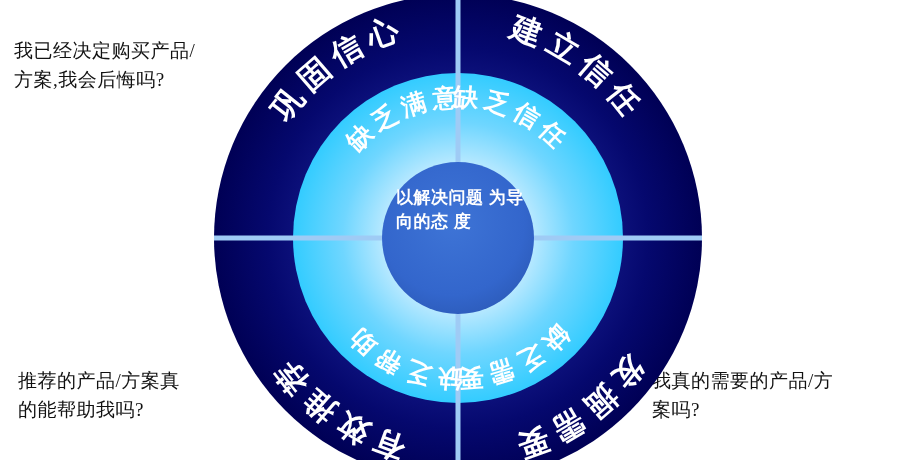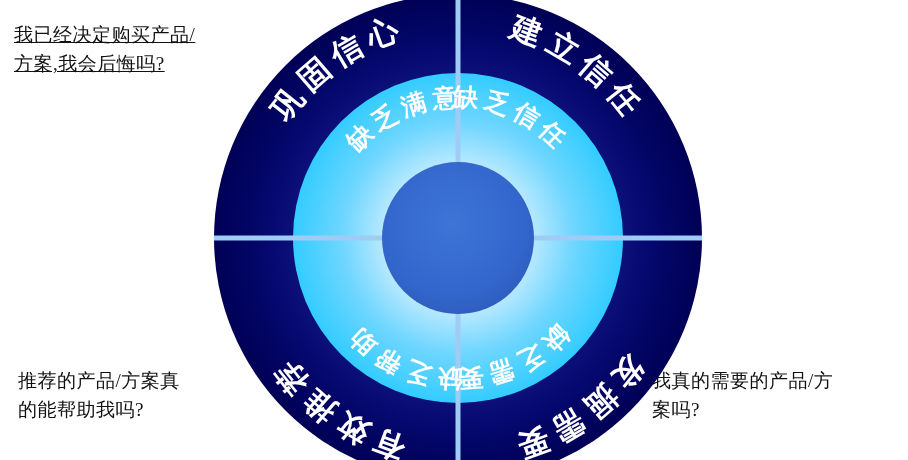--- a/index.html
+++ b/index.html
@@ -22,21 +22,21 @@
   
   .corner-caption {
     position: absolute;
     font-family: "Liberation Serif", "DejaVu Serif", serif;
     font-size: 19px;
     line-height: 1.55;
     color: #111111;
     white-space: pre-line;
     letter-spacing: 0.5px;
   }
-  .caption-tl { left: 14px;  top: 20px;  width: 272px; text-decoration: underline; }
+  .caption-tl { left: 14px;  top: 36px;  width: 272px; }
   .caption-tr { left: 652px; top: 40px;  width: 252px; }
   .caption-bl { left: 18px;  top: 366px; width: 258px; }
   .caption-br { left: 652px; top: 366px; width: 252px; }
 
   
   #wheel {
     position: absolute;
     left: 214px;
     top: -6px;
     width: 488px;
@@ -156,14 +156,17 @@
       <text class="arc-label arc-inner">
         <textPath href="#pInnerBR" startOffset="50%" text-anchor="middle">缺乏需要</textPath>
       </text>
 
       <text class="arc-label arc-inner">
         <textPath href="#pInnerBL" startOffset="50%" text-anchor="middle">缺乏帮助</textPath>
       </text>
     </svg>
   </div>
 
+  <div class="center-text">以解决问题
+为导向的态
+度</div>
 
 </div>
 
 </body></html>

